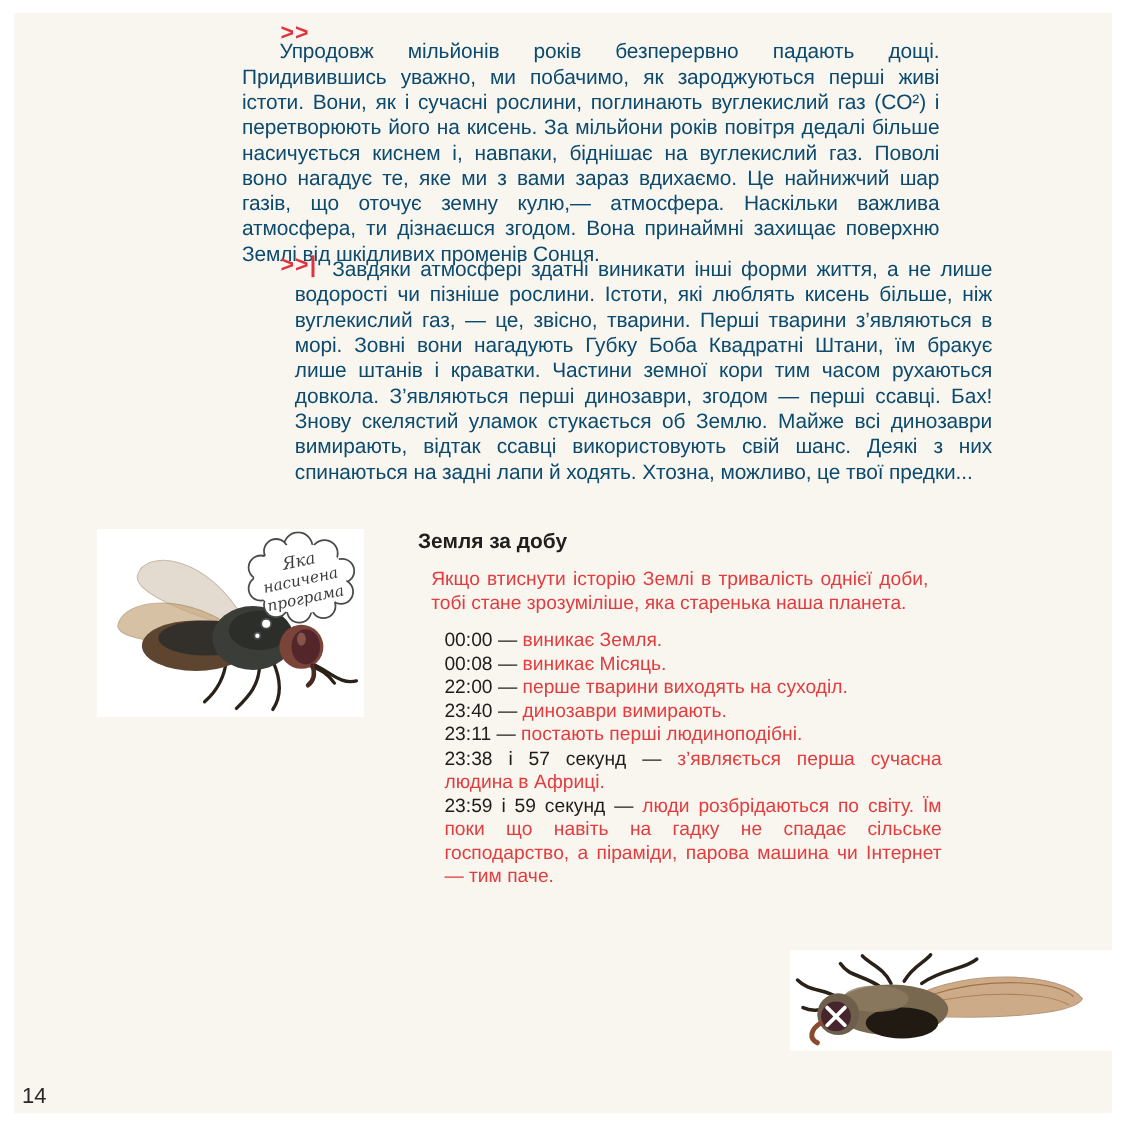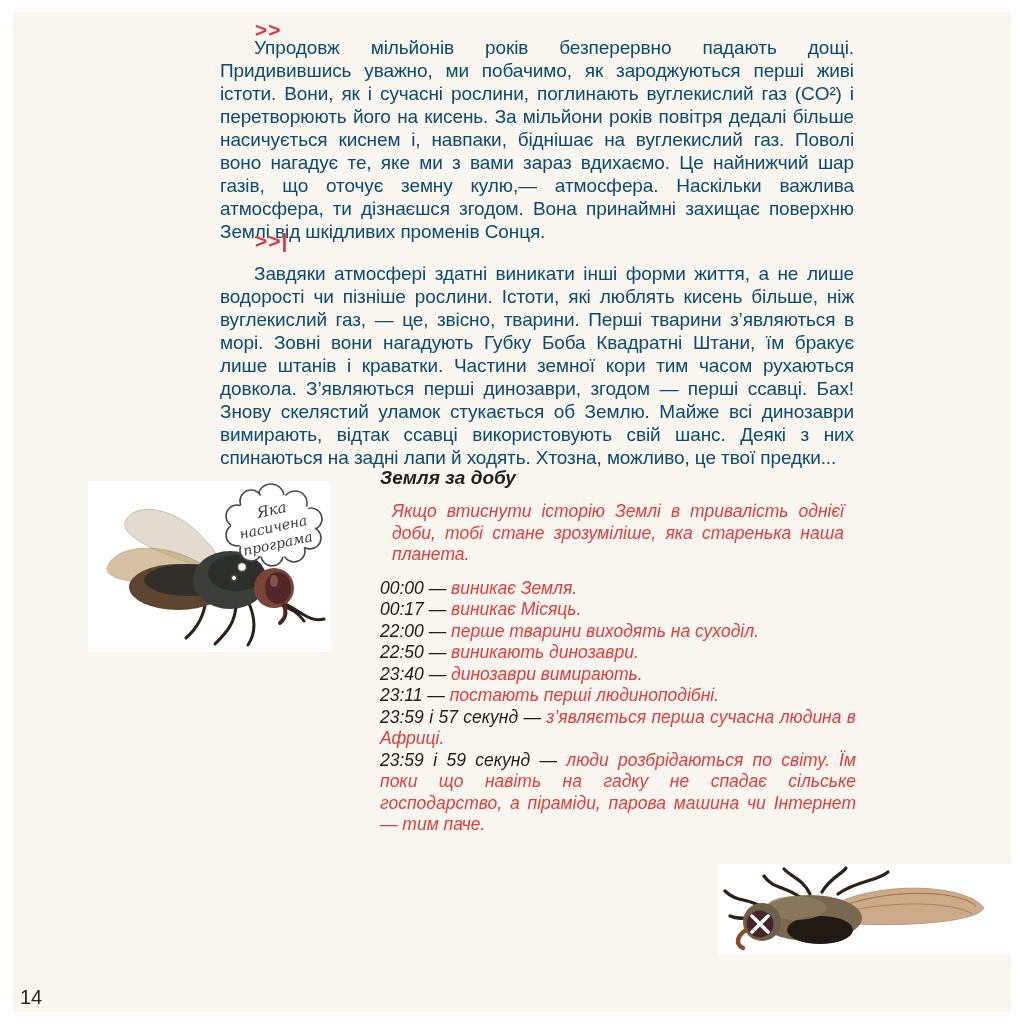--- a/index.html
+++ b/index.html
@@ -19,42 +19,42 @@
     line-height:22px;
   }
   .m1{top:7px;}
   .m2{top:218px;}
   .body-para{
     position:absolute;left:207px;width:634px;margin:0;
     font-size:19px;line-height:23px;color:#0c4a6e;
     text-align:justify;text-indent:34px;letter-spacing:-0.1px;
   }
   .p1{top:24px;}
-  .p2{top:250px;}
+  .p2{top:222px;margin-left:48px;}
   .fly-card{
     position:absolute;left:75px;top:469px;width:243px;height:171px;
     background:#ffffff;
   }
   .fly-card svg{position:absolute;left:0;top:0;}
   .dead-card{
     position:absolute;left:705px;top:852px;right:-13px;height:91px;
     background:#ffffff;
   }
   .timeline{
-    position:absolute;left:367px;top:455px;width:476px;
-    font-size:17.5px;line-height:21.5px;color:#1f1c1c;font-style:italic;
+    position:absolute;left:367px;top:470px;width:476px;
+    font-size:17.5px;line-height:21.5px;color:#1f1c1c;
   }
   .timeline h3{
     margin:0 0 3px 0;font-size:19px;line-height:22px;color:#211e1e;
     font-weight:bold;letter-spacing:0;
   }
   .timeline .intro{
     margin:12px;color:#e23c3e;text-align:justify;
   }
-  .entry{text-align:justify;}
+  .entry{text-align:justify;margin-left:24px;}
   .entry .time{color:#1f1c1c;}
   .entry .event{color:#e23c3e;}
   .page-number{
     position:absolute;left:7px;top:974px;
     font-size:20px;color:#2a2727;
   }
   .bubble-text{
     font-family:"DejaVu Serif","Liberation Serif",serif;
     font-style:italic;fill:#3c3c3c;
   }
@@ -119,26 +119,25 @@
         <text class="bubble-text" x="66" y="66" font-size="14">програма</text>
       </g>
     </svg>
   </div>
 
   <div class="timeline">
     <h3>Земля за добу</h3>
     <p class="intro">Якщо втиснути історію Землі в тривалість однієї доби, тобі стане зрозуміліше, яка старенька наша планета.</p>
     <div id="timeline-entries">
         <div class="entry"><span class="time">00:00 — </span><span class="event">виникає Земля.</span></div>
-        <div class="entry"><span class="time">00:17 — </span><span class="event">виникає Місяць.</span></div>
+        <div class="entry"><span class="time">00:08 — </span><span class="event">виникає Місяць.</span></div>
         <div class="entry"><span class="time">22:00 — </span><span class="event">перше тварини виходять на суходіл.</span></div>
-        <div class="entry"><span class="time">22:50 — </span><span class="event">виникають динозаври.</span></div>
         <div class="entry"><span class="time">23:40 — </span><span class="event">динозаври вимирають.</span></div>
         <div class="entry"><span class="time">23:11 — </span><span class="event">постають перші людиноподібні.</span></div>
-        <div class="entry"><span class="time">23:59 і 57 секунд — </span><span class="event">з’являється перша сучасна людина в Африці.</span></div>
+        <div class="entry"><span class="time">23:38 і 57 секунд — </span><span class="event">з’являється перша сучасна людина в Африці.</span></div>
         <div class="entry"><span class="time">23:59 і 59 секунд — </span><span class="event">люди розбрідаються по світу. Їм поки що навіть на гадку не спадає сільське господарство, а піраміди, парова машина чи Інтернет — тим паче.</span></div>
       </div>
   </div>
 
   <div class="dead-card">
     <svg width="306" height="91" viewBox="0 0 306 91">
 
       <g stroke="#2a2119" stroke-width="3.2" fill="none" stroke-linecap="round">
         <path d="M92,30 C86,16 72,12 66,5"></path>
         <path d="M104,28 C112,14 124,10 128,4"></path>

